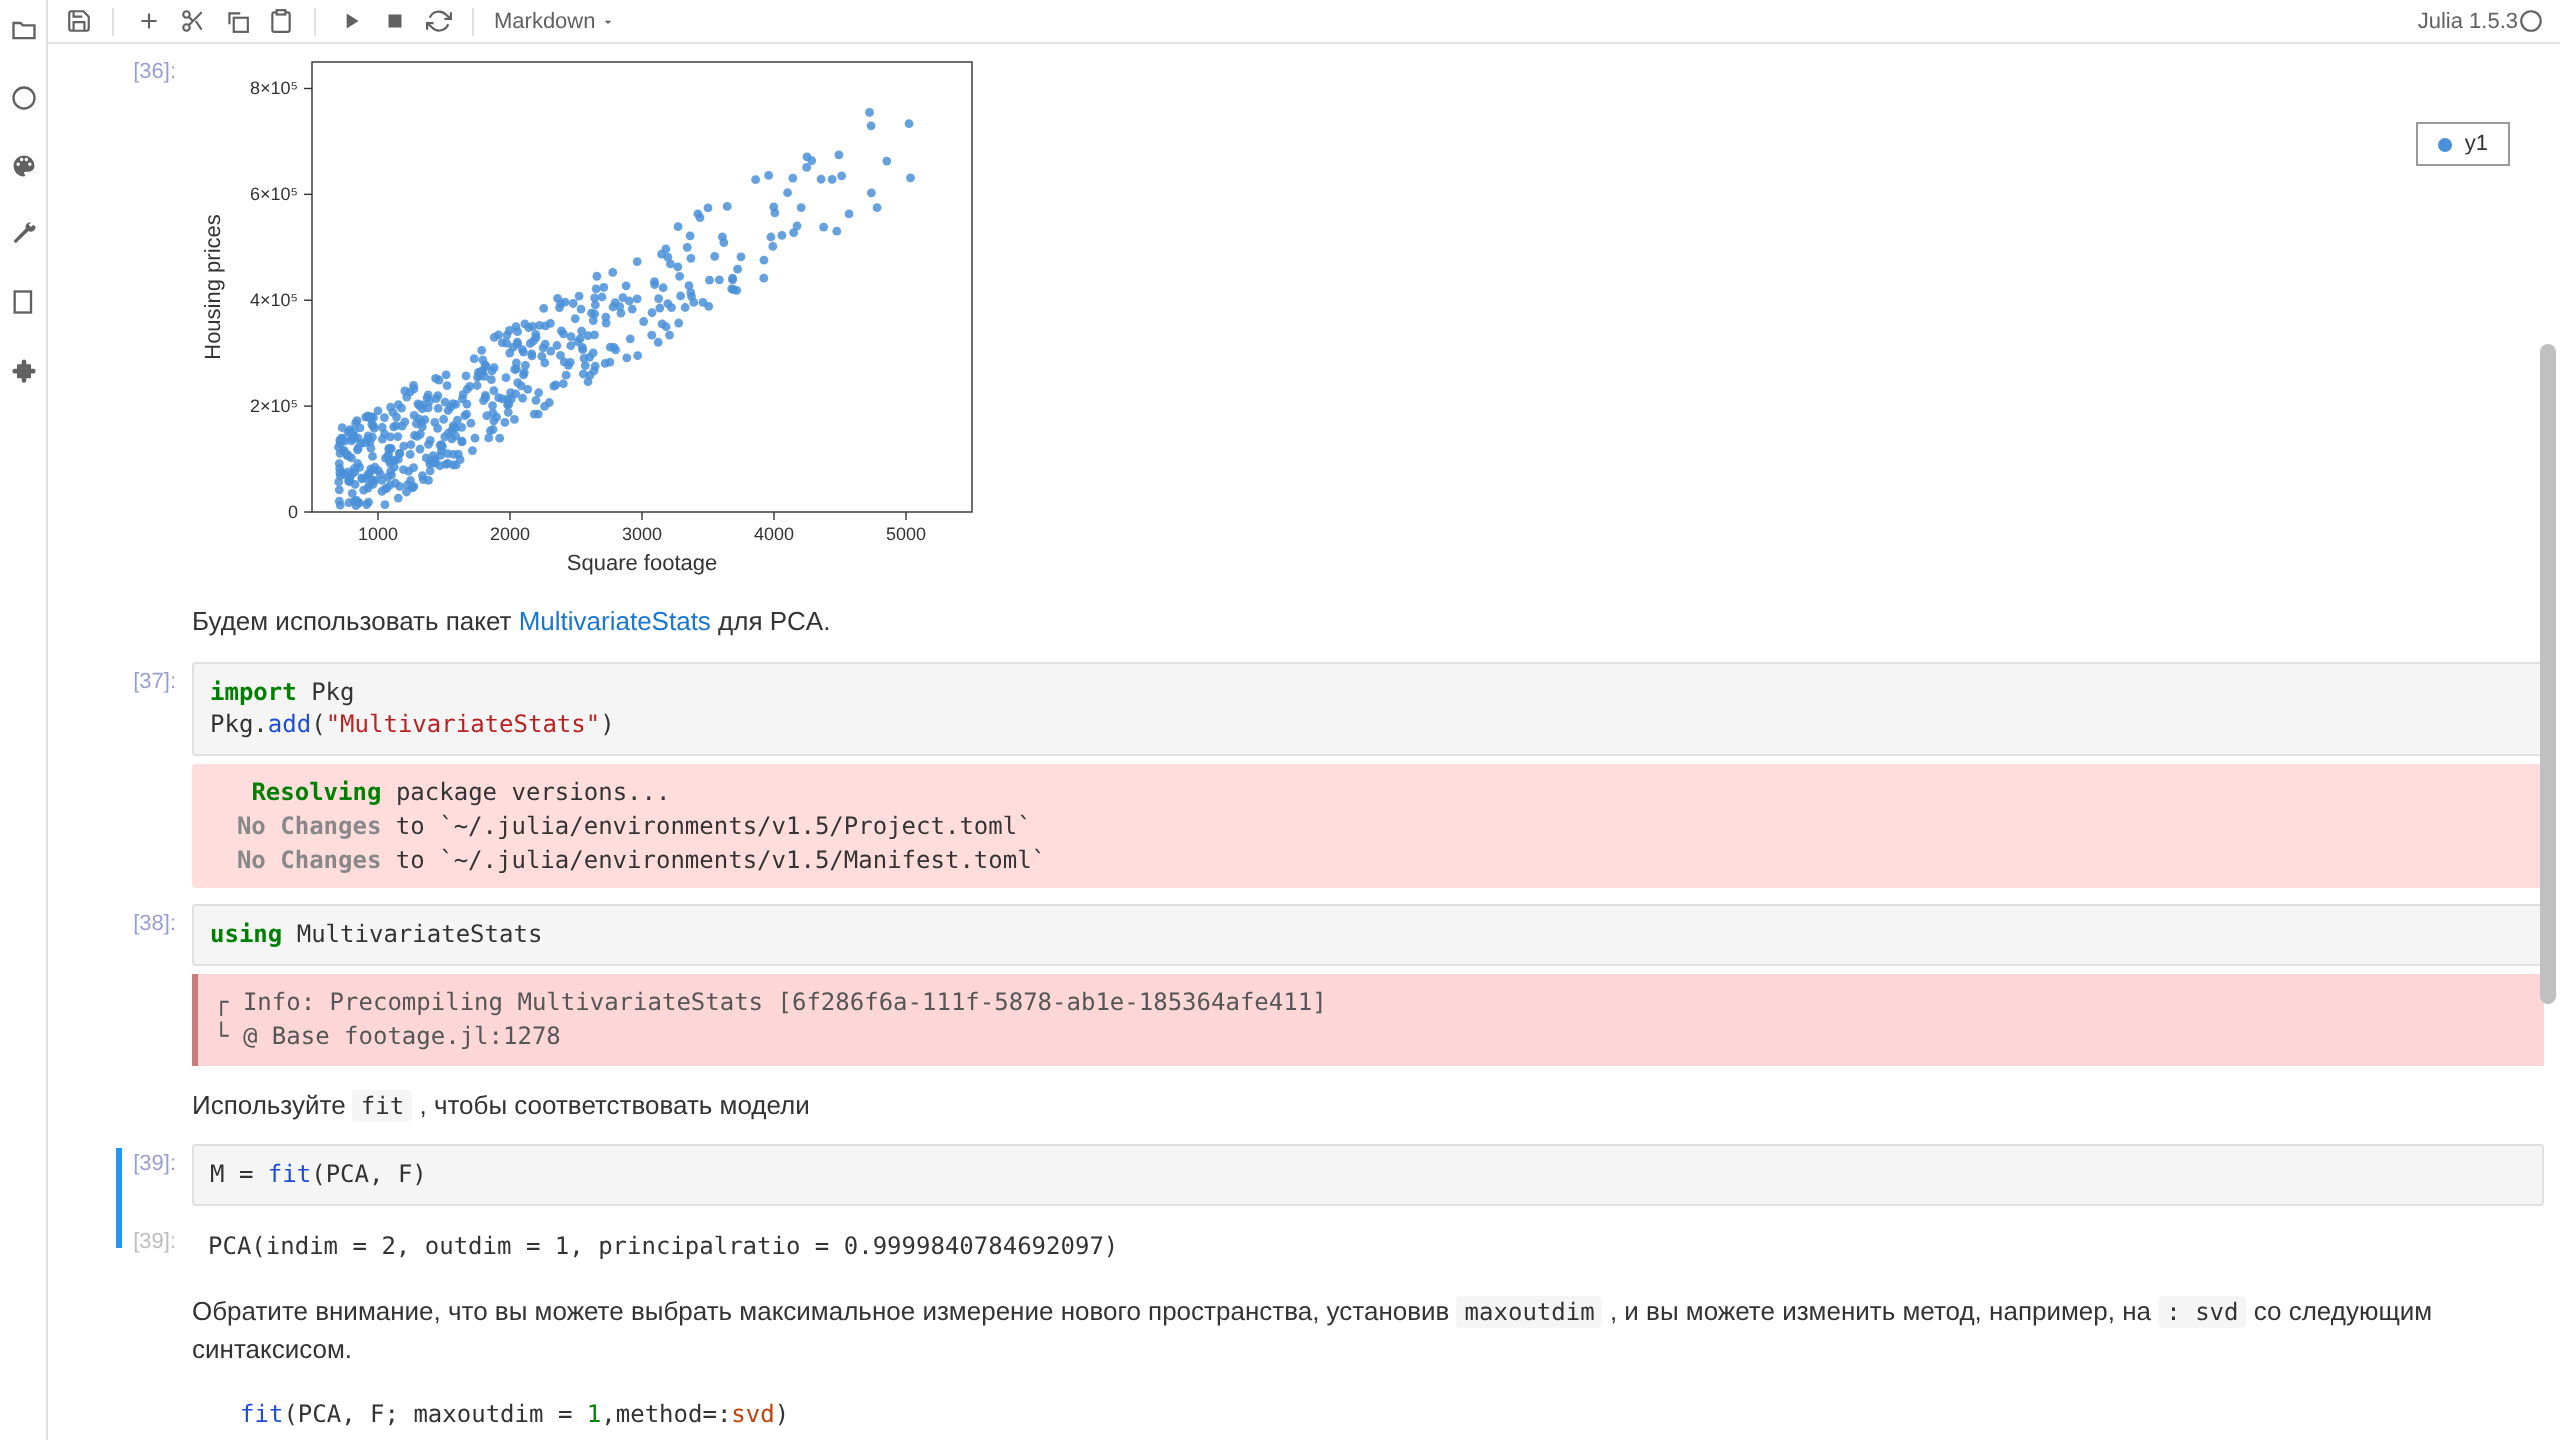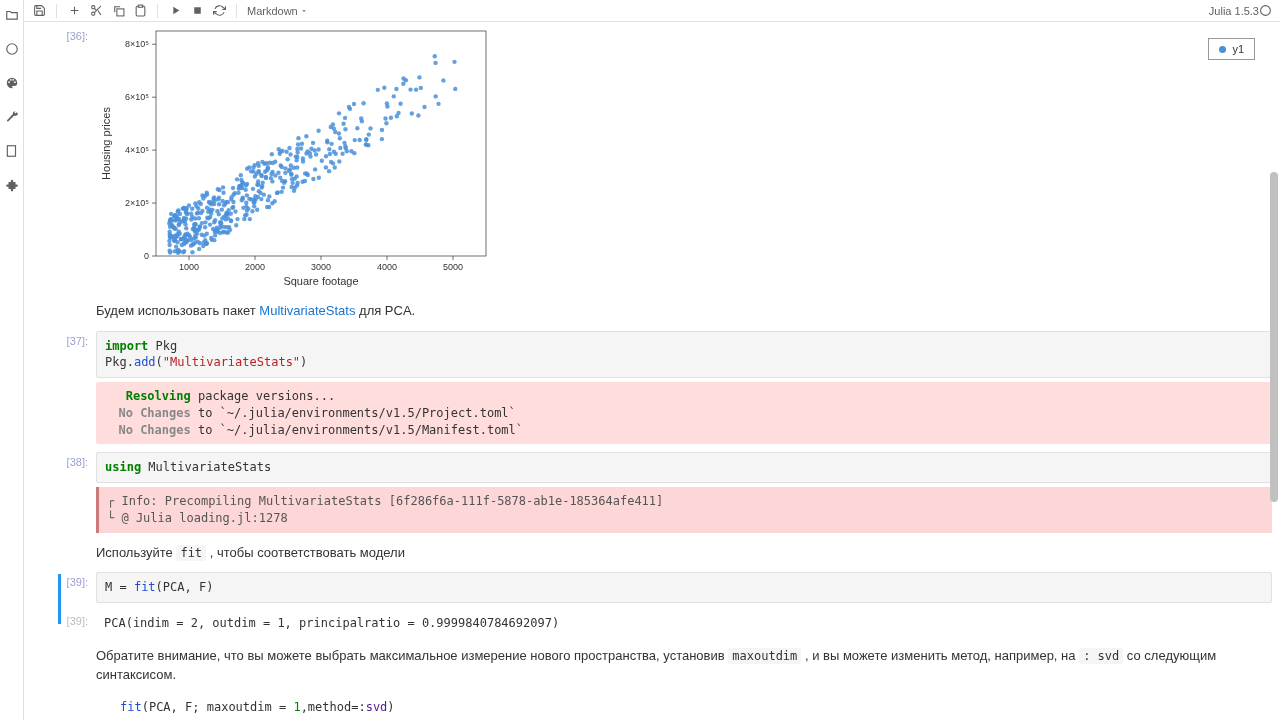--- a/index.html
+++ b/index.html
@@ -639,21 +639,21 @@
                 <circle cx="188.15163509595843" cy="156.67657623213037" r="2.2" fill="#4a90d9" fill-opacity="0.85"></circle>
                 <circle cx="88.00047988548177" cy="182.34392549967305" r="2.2" fill="#4a90d9" fill-opacity="0.85"></circle>
                 <circle cx="84.88360348337557" cy="212.99288065344558" r="2.2" fill="#4a90d9" fill-opacity="0.85"></circle>
                 <circle cx="133.1487248325411" cy="201.0880492812748" r="2.2" fill="#4a90d9" fill-opacity="0.85"></circle>
                 <circle cx="85.11919944995364" cy="213.4135089464777" r="2.2" fill="#4a90d9" fill-opacity="0.85"></circle>
                 <circle cx="113.66589442666259" cy="176.85175939374378" r="2.2" fill="#4a90d9" fill-opacity="0.85"></circle>
                 <circle cx="116.42350787223586" cy="183.8685571079587" r="2.2" fill="#4a90d9" fill-opacity="0.85"></circle>
                 <circle cx="90.44242076661173" cy="214.17958198087084" r="2.2" fill="#4a90d9" fill-opacity="0.85"></circle>
                 <circle cx="150.26103492306177" cy="176.8192179483462" r="2.2" fill="#4a90d9" fill-opacity="0.85"></circle>
               </svg>
-            <div class="legend-box" style="top:12px; right:17px;">
+            <div class="legend-box" style="top:35px; right:17px;">
               <span class="legend-dot"></span>
               <span>y1</span>
             </div>
           </div>
         </div>
       </div>
 
       <div class="cell">
         <div class="prompt"></div>
         <div class="cell-body markdown">
@@ -670,21 +670,21 @@
 <span class="nochanges">  No Changes</span><span> to `~/.julia/environments/v1.5/Project.toml`</span>
 <span class="nochanges">  No Changes</span><span> to `~/.julia/environments/v1.5/Manifest.toml`</span></div>
         </div>
       </div>
 
       <div class="cell">
         <div class="prompt in">[38]:</div>
         <div class="cell-body">
           <div class="code-input"><span class="kw-green">using</span><span> MultivariateStats</span></div>
           <div class="output-info"><span>┌ Info: Precompiling MultivariateStats [6f286f6a-111f-5878-ab1e-185364afe411]</span>
-<span>└ @ Julia loading.jl:1278</span></div>
+<span>└ @ Base footage.jl:1278</span></div>
         </div>
       </div>
 
       <div class="cell">
         <div class="prompt"></div>
         <div class="cell-body markdown">
           <span>Используйте </span><code>fit</code><span> , чтобы соответствовать модели</span>
         </div>
       </div>
 
@@ -702,21 +702,21 @@
       </div>
 
       <div class="active-bar" style="top:552px; height:50px;"></div>
       <div class="cell">
         <div class="prompt"></div>
         <div class="cell-body markdown">
           <p>
             <span>Обратите внимание, что вы можете выбрать максимальное измерение нового пространства, установив </span><code>maxoutdim</code><span> , и вы можете изменить метод, например, на </span><code>: svd</code><span>  со следующим синтаксисом.</span>
           </p>
           <div style="height:10px;"></div>
-          <div class="output-box" style="padding-left:24px;"><span class="fn">fit</span><span>(PCA, F; maxoutdim = </span><span class="num">1</span><span>,method=:</span><span style="color:#4c1d95">svd</span><span>)</span></div>
+          <div class="output-box" style="padding-left:24px;"><span class="fn">fit</span><span>(PCA, F; maxoutdim = </span><span class="num">1</span><span>,method=:</span><span style="color:#c2410c">svd</span><span>)</span></div>
         </div>
       </div>
 
     </div>
   </div>
 
   <div class="scrollbar-track">
     <div class="scrollbar-thumb" style="top:150px; height:330px;"></div>
   </div>
 </div>

